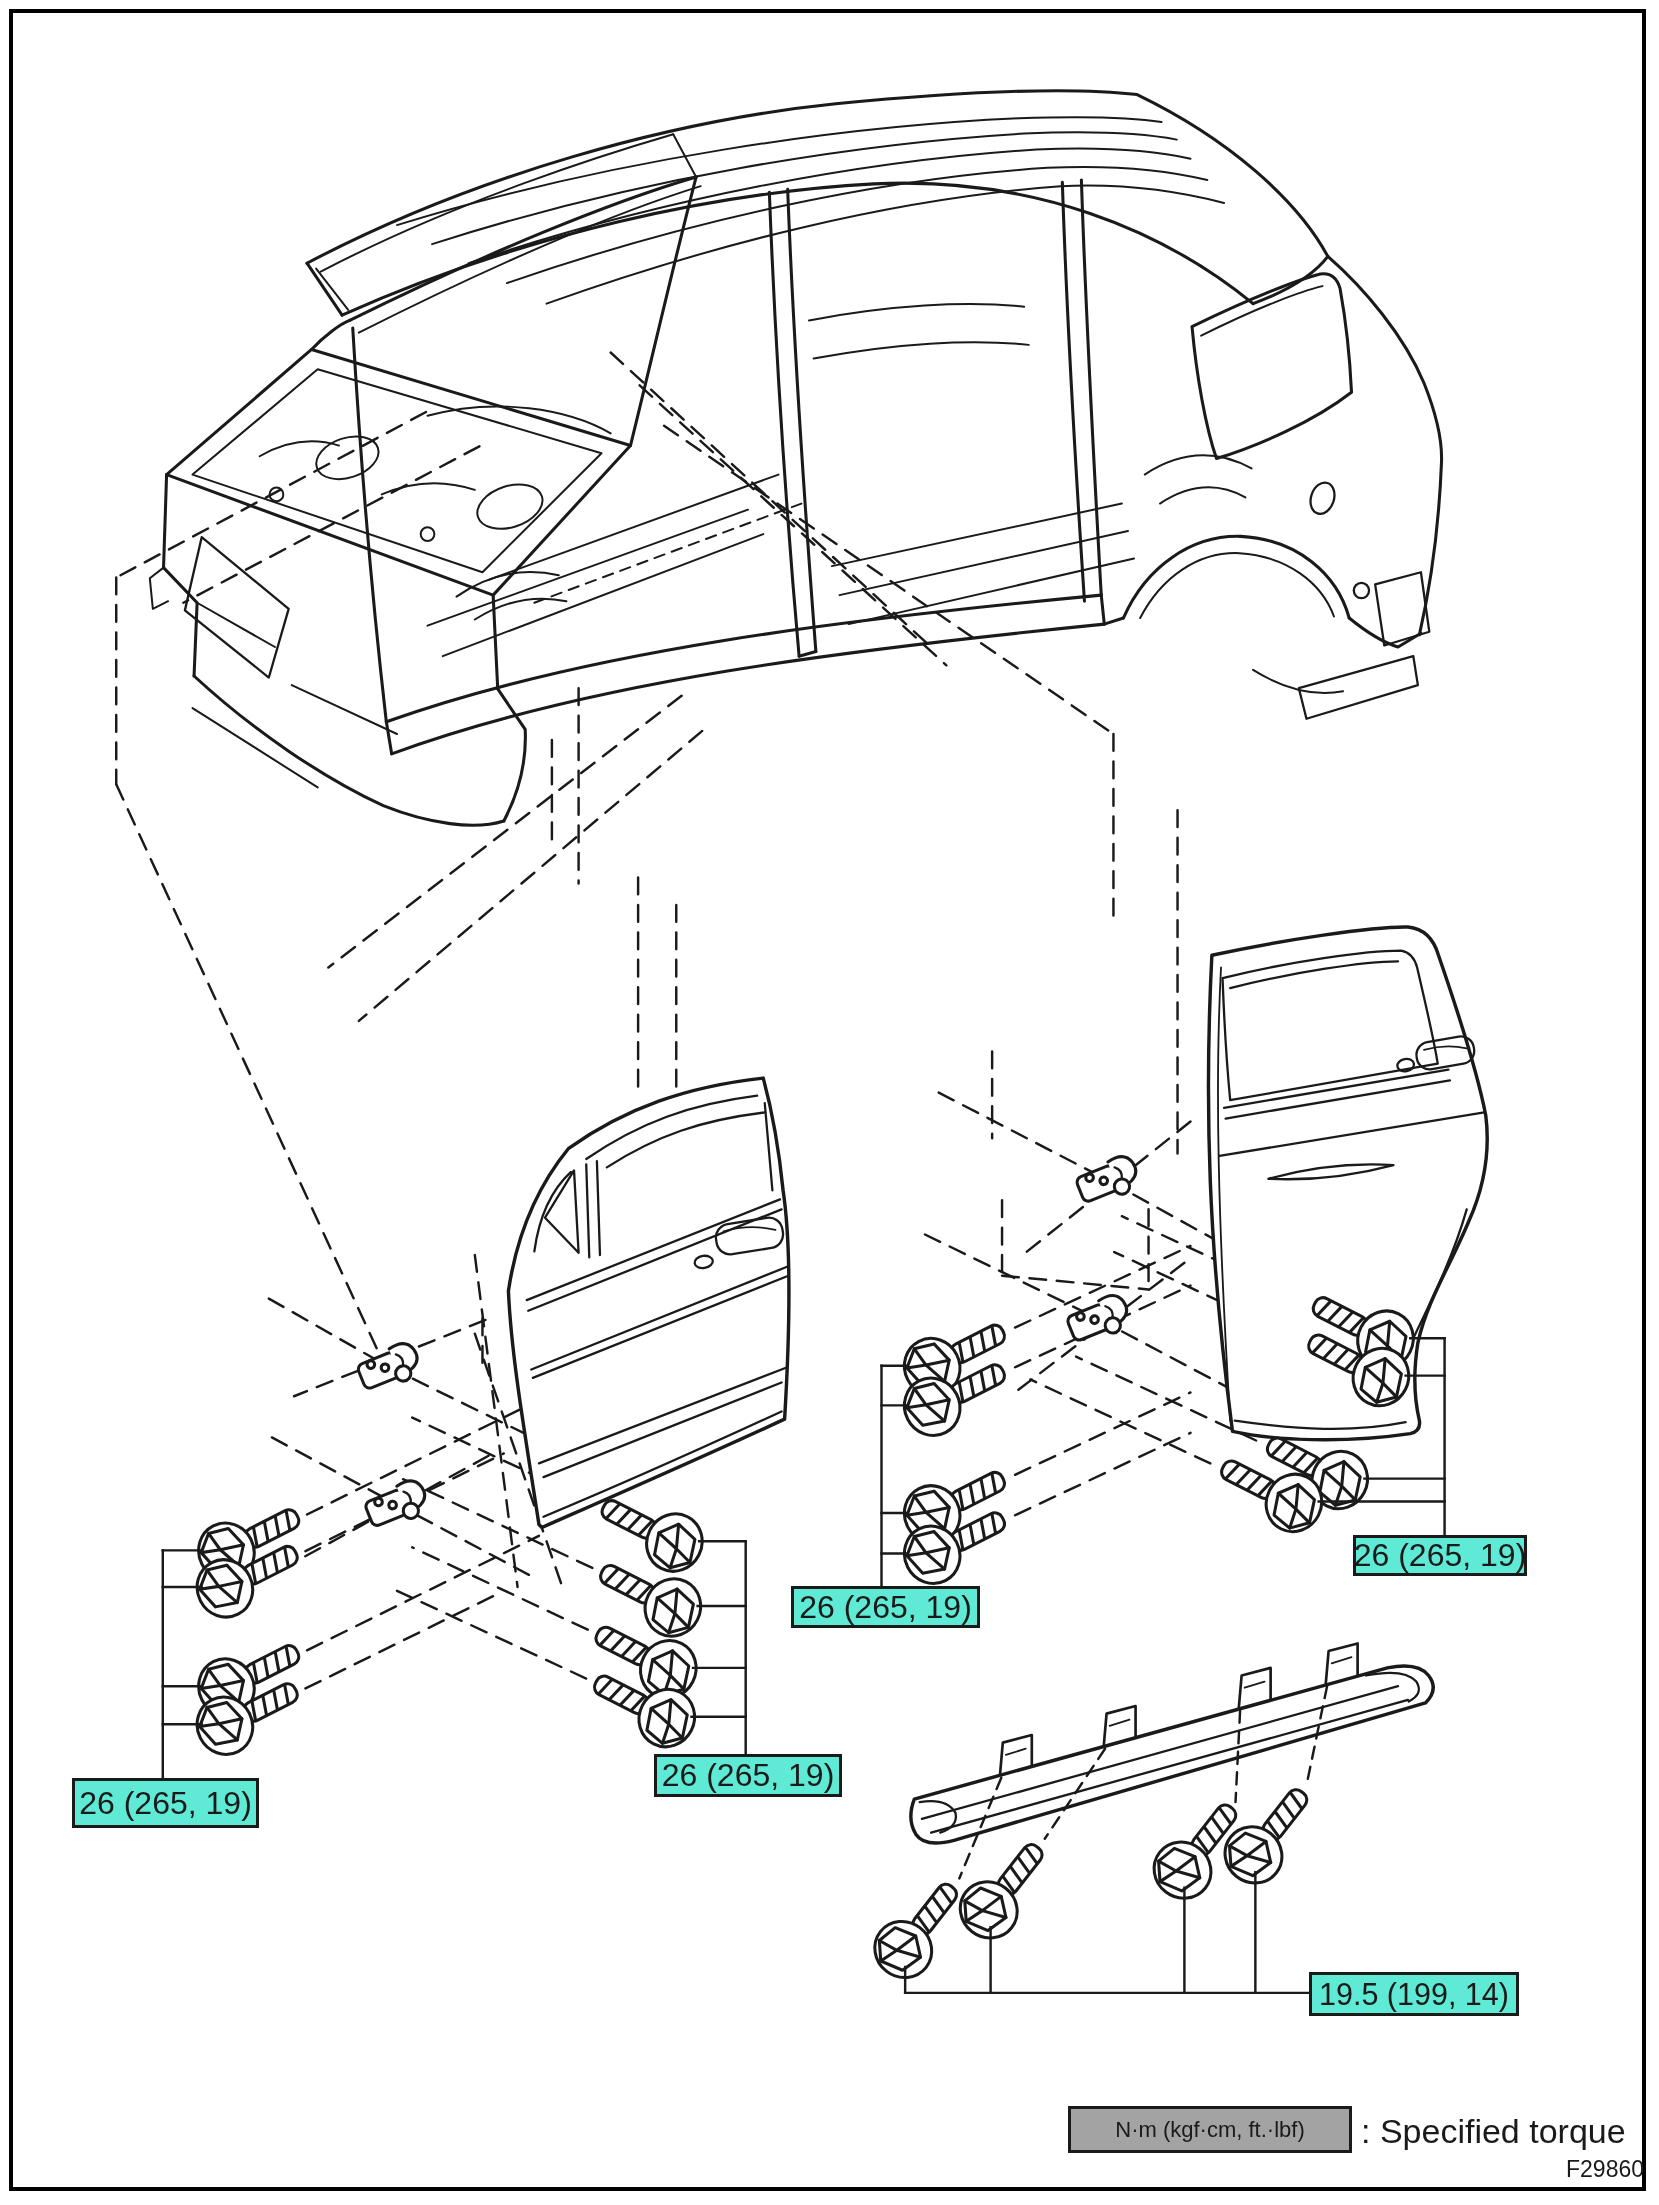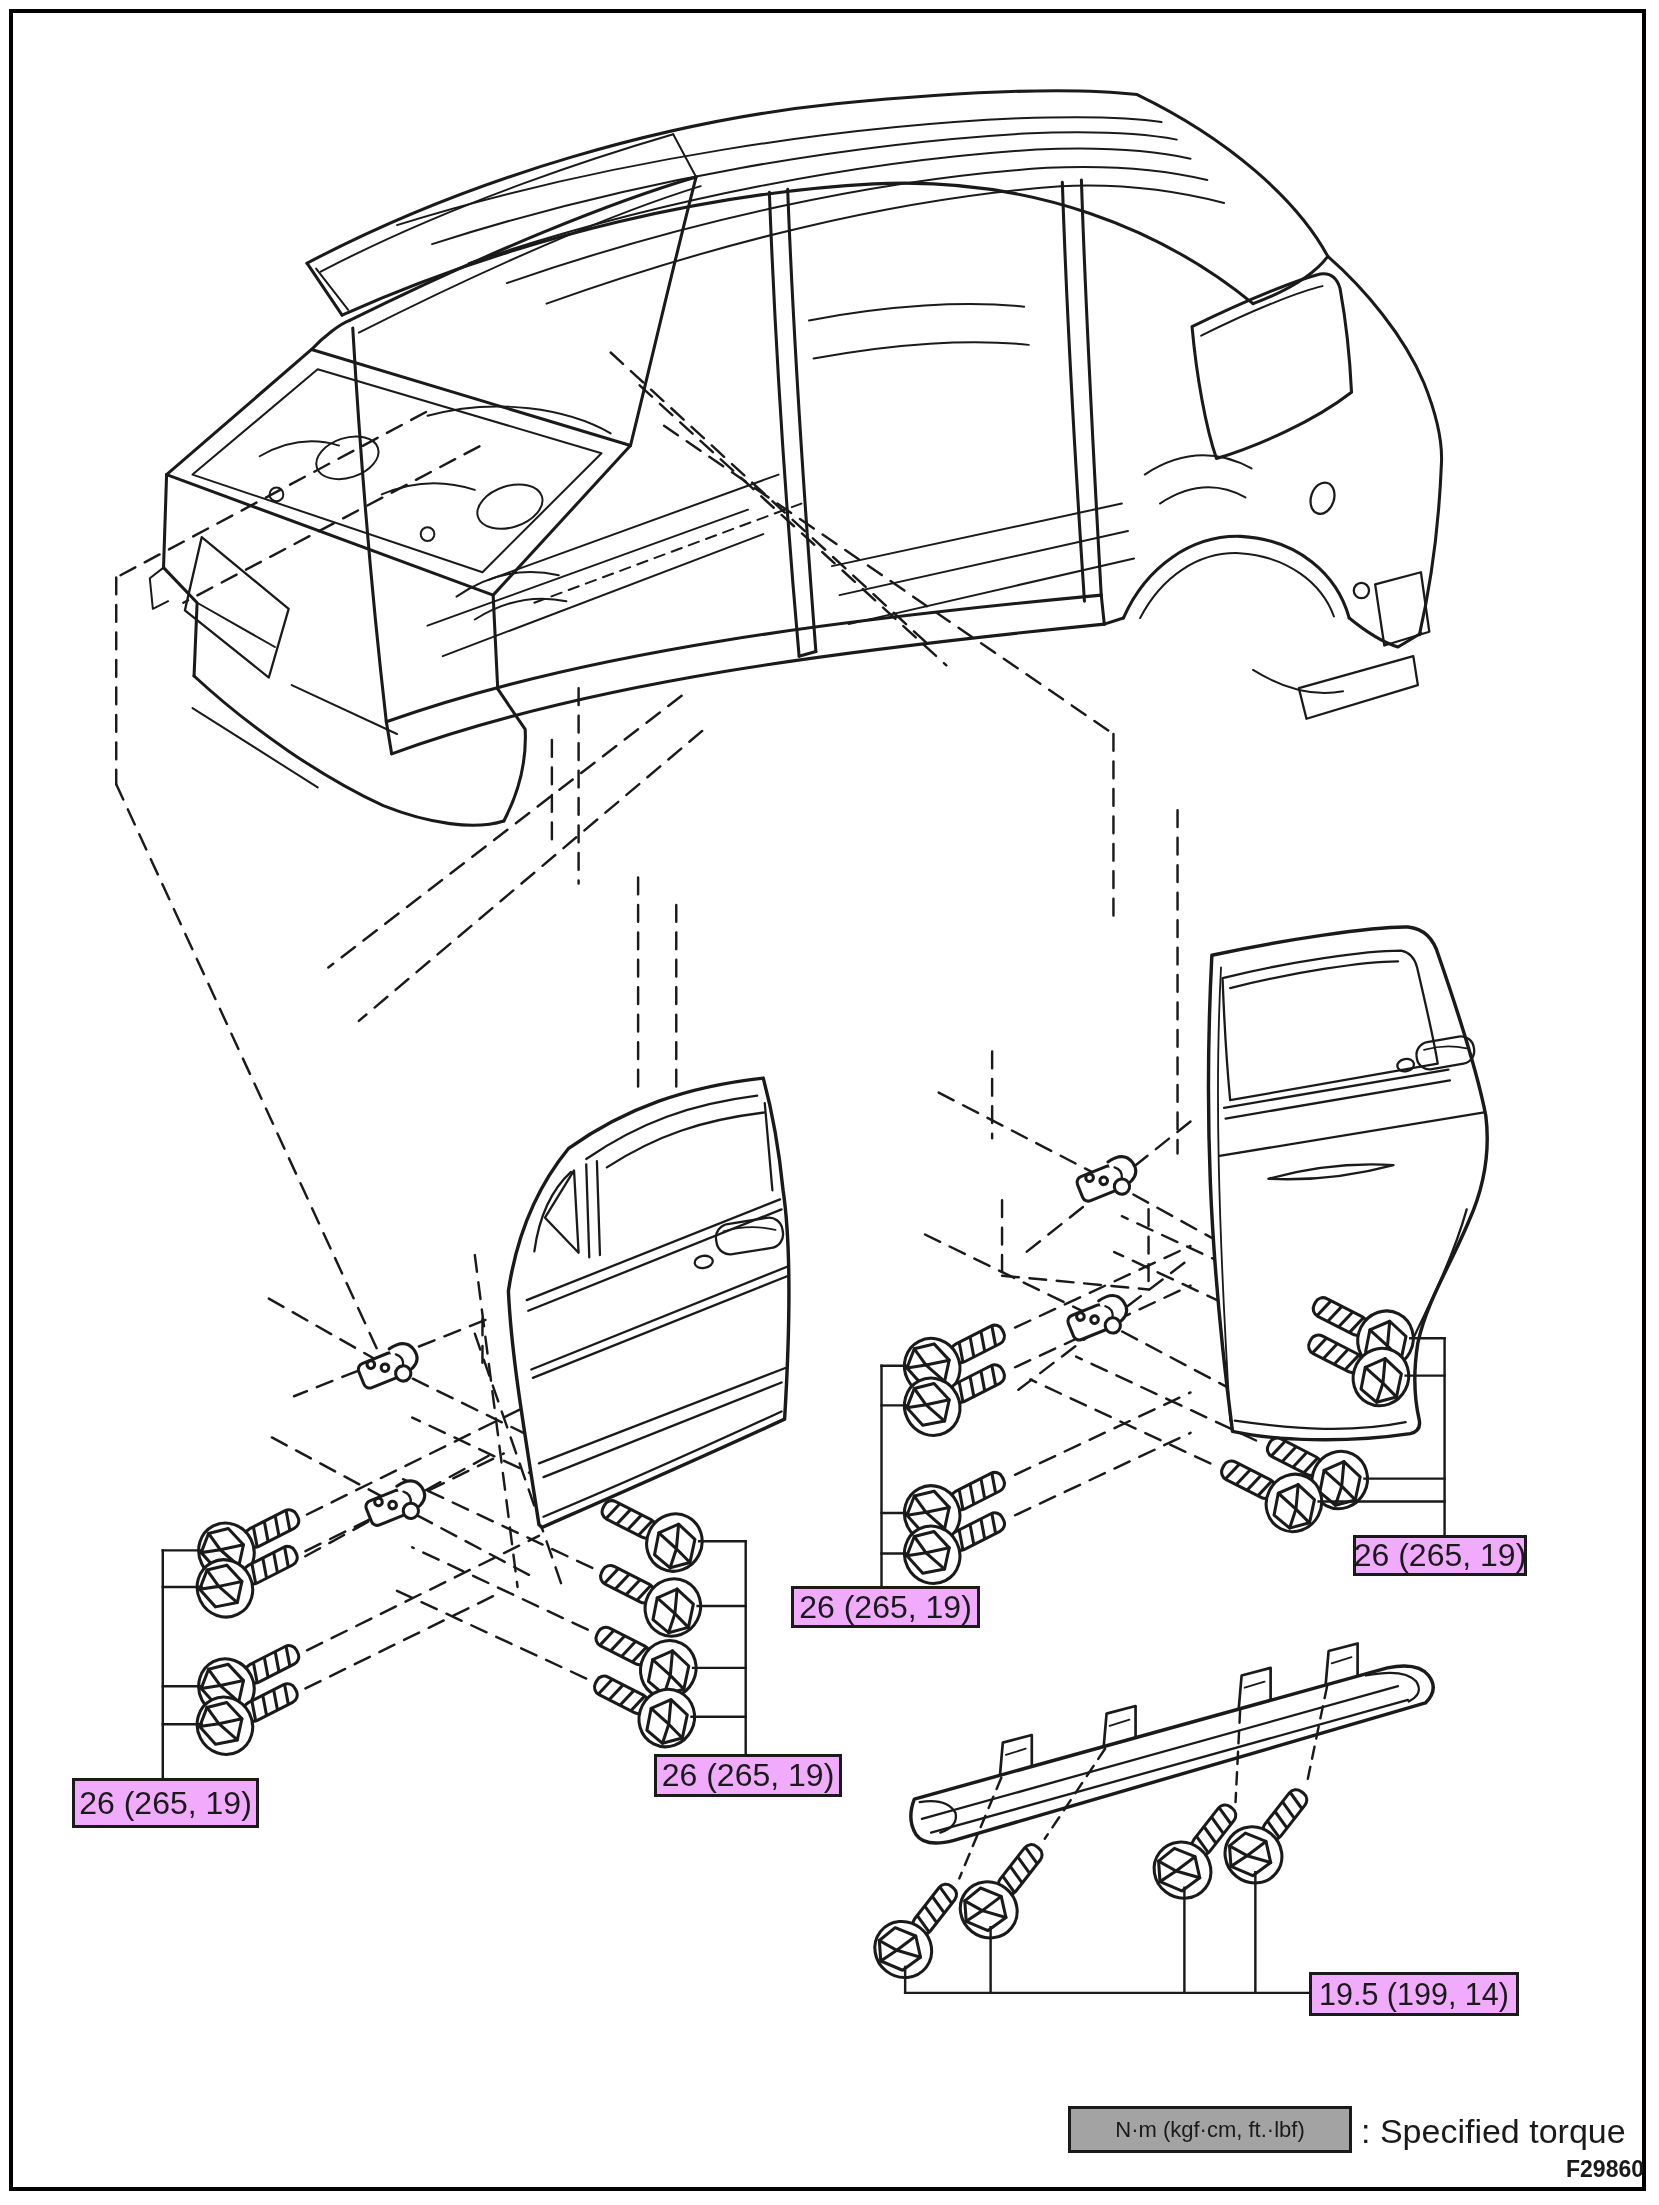--- a/index.html
+++ b/index.html
@@ -1,21 +1,21 @@
 <!DOCTYPE html>
 <html style="font-size:12.2px"><head>
 <meta charset="utf-8">
 <style>
   html,body{margin:0;padding:0;background:#ffffff;}
   .page{position:relative;width:1660px;height:2205px;background:#ffffff;
         font-family:"Liberation Sans", sans-serif;color:#1a1a1a;overflow:hidden;}
   .frame{position:absolute;left:9.2px;top:9.2px;width:1637px;height:2182px;
          border:4.6px solid #000;box-sizing:border-box;}
   svg.diagram{position:absolute;left:0;top:0;width:1660px;height:2205px;}
-  .callout{position:absolute;border:3.1px solid #1a1a1a;background:#f0abfc;
+  .callout{position:absolute;border:3.1px solid #1a1a1a;background:#5eead4;
            display:flex;align-items:center;justify-content:center;
            box-sizing:border-box;white-space:nowrap;}
   .t42{font-size:32px;}
   .t40{font-size:30.5px;}
   .legend-box{position:absolute;border:3.1px solid #1a1a1a;background:#a3a3a3;
               display:flex;align-items:center;justify-content:center;
               box-sizing:border-box;font-size:22px;white-space:nowrap;}
   .legend-note{position:absolute;font-size:34px;white-space:nowrap;}
   .figure-id{position:absolute;font-size:23px;white-space:nowrap;}
 </style>
@@ -324,15 +324,15 @@
   <div class="callout t42" style="left:654px;top:1754px;width:188px;height:43px;">26 (265, 19)</div>
 
   <div class="callout t42" style="left:791px;top:1586px;width:189px;height:42px;">26 (265, 19)</div>
 
   <div class="callout t42" style="left:1353px;top:1535px;width:174px;height:41px;">26 (265, 19)</div>
 
   <div class="callout t40" style="left:1309px;top:1972px;width:210px;height:44px;text-align:right;">19.5 (199, 14)</div>
 
   <div class="legend-box" style="left:1068px;top:2106px;width:284px;height:47px;">N·m (kgf·cm, ft.·lbf)</div>
   <div class="legend-note" style="left:1361px;top:2112px;">: Specified torque</div>
-  <div class="figure-id" style="left:1566px;top:2156px;font-weight:bold;">F29860</div>
+  <div class="figure-id" style="left:1566px;top:2156px;">F29860</div>
 </div>
 
 
 </body></html>

